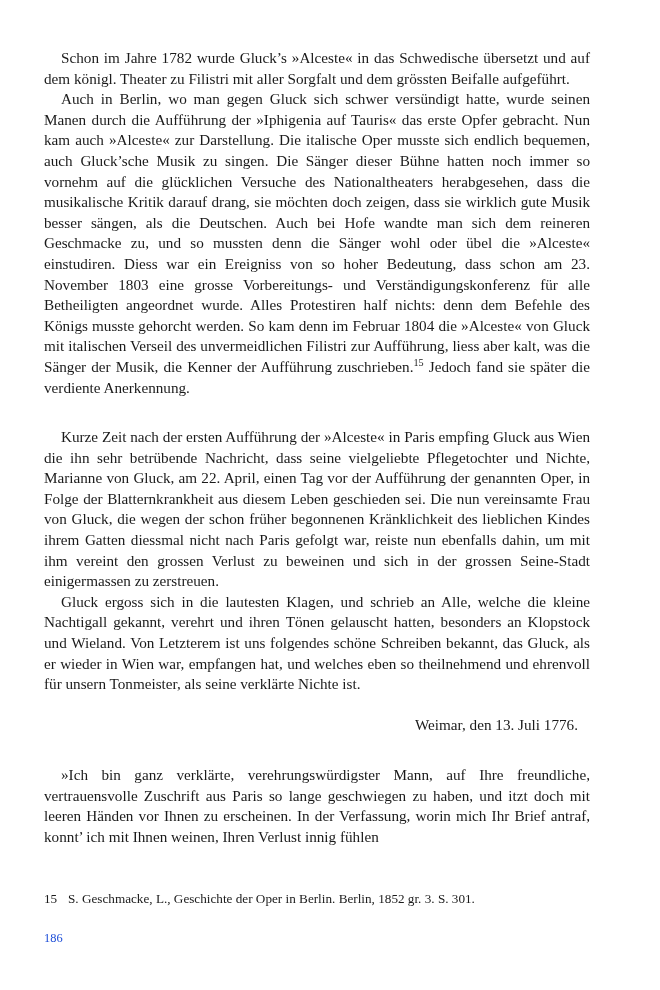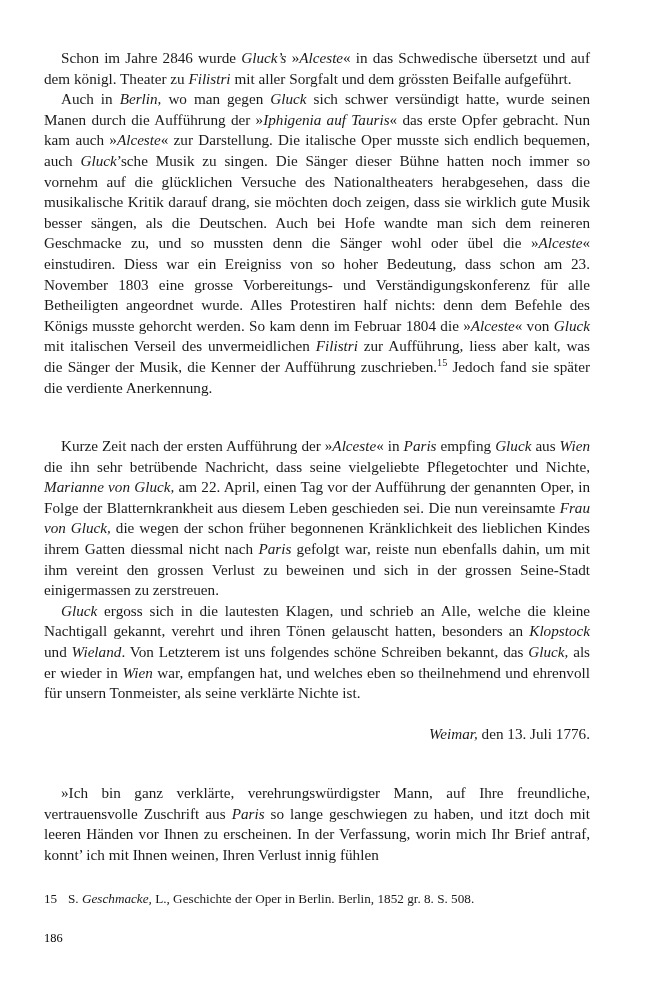--- a/index.html
+++ b/index.html
@@ -33,32 +33,31 @@
     margin: 0;
     text-align: justify;
     text-justify: inter-word;
     font-size: 15.2px;
     line-height: 20.6px;
     text-indent: 17px;
     hyphens: manual;
     -webkit-hyphens: manual;
   }
   p.body-par.gap-before {
-    margin-top: 38px;
+    margin-top: 29px;
   }
   .italic {
-    font-style: italic;
   }
   sup.footnote-ref {
     font-size: 10.2px;
     vertical-align: super;
     line-height: 0;
   }
   p.dateline {
-    margin: 0;
+    margin: 12px;
     margin-top: 20.6px;
     font-size: 15.2px;
     line-height: 20.6px;
     text-align: right;
     text-indent: 0;
   }
   .footnote-block {
     position: absolute;
     left: 44px;
     top: 890px;
@@ -80,43 +79,43 @@
   }
   .footnote-text {
     flex: 1 1 auto;
   }
   .page-number {
     position: absolute;
     left: 44px;
     top: 930px;
     font-size: 12.4px;
     line-height: 16px;
-    color: #000000;
+    color: #1d4ed8;
   }
 </style>
 </head>
 <body>
 
 <div class="page">
 
   <div class="text-column">
     <div id="body-paragraphs">
-        <p class="body-par"><span>Schon im Jahre 2846 wurde </span><span class="italic">Gluck’s</span><span> »</span><span class="italic">Alceste</span><span>« in das Schwedische übersetzt und auf dem königl. Theater zu </span><span class="italic">Filistri</span><span> mit aller Sorgfalt und dem grössten Beifalle aufgeführt.</span></p>
+        <p class="body-par"><span>Schon im Jahre 1782 wurde </span><span class="italic">Gluck’s</span><span> »</span><span class="italic">Alceste</span><span>« in das Schwedische übersetzt und auf dem königl. Theater zu </span><span class="italic">Filistri</span><span> mit aller Sorgfalt und dem grössten Beifalle aufgeführt.</span></p>
         <p class="body-par"><span>Auch in </span><span class="italic">Berlin,</span><span> wo man gegen </span><span class="italic">Gluck</span><span> sich schwer versündigt hatte, wurde seinen Manen durch die Aufführung der »</span><span class="italic">Iphigenia auf Tauris</span><span>« das erste Opfer gebracht. Nun kam auch »</span><span class="italic">Alceste</span><span>« zur Darstellung. Die italische Oper musste sich endlich bequemen, auch </span><span class="italic">Gluck</span><span>’sche Musik zu singen. Die Sänger dieser Bühne hatten noch immer so vornehm auf die glücklichen Versuche des Nationaltheaters herabgesehen, dass die musikalische Kritik darauf drang, sie möchten doch zeigen, dass sie wirklich gute Musik besser sängen, als die Deutschen. Auch bei Hofe wandte man sich dem reineren Geschmacke zu, und so mussten denn die Sänger wohl oder übel die »</span><span class="italic">Alceste</span><span>« einstudiren. Diess war ein Ereigniss von so hoher Bedeutung, dass schon am 23. November 1803 eine grosse Vorbereitungs- und Verständigungskonferenz für alle Betheiligten angeordnet wurde. Alles Protestiren half nichts: denn dem Befehle des Königs musste gehorcht werden. So kam denn im Februar 1804 die »</span><span class="italic">Alceste</span><span>« von </span><span class="italic">Gluck</span><span> mit italischen Verseil des unvermeidlichen </span><span class="italic">Filistri</span><span> zur Aufführung, liess aber kalt, was die Sänger der Musik, die Kenner der Aufführung zuschrieben.</span><sup class="footnote-ref">15</sup><span> Jedoch fand sie später die verdiente Anerkennung.</span></p>
         <p class="body-par gap-before"><span>Kurze Zeit nach der ersten Aufführung der »</span><span class="italic">Alceste</span><span>« in </span><span class="italic">Paris</span><span> empfing </span><span class="italic">Gluck</span><span> aus </span><span class="italic">Wien</span><span> die ihn sehr betrübende Nachricht, dass seine vielgeliebte Pflegetochter und Nichte, </span><span class="italic">Marianne von Gluck,</span><span> am 22. April, einen Tag vor der Aufführung der genannten Oper, in Folge der Blatternkrankheit aus diesem Leben geschieden sei. Die nun vereinsamte </span><span class="italic">Frau von Gluck,</span><span> die wegen der schon früher begonnenen Kränklichkeit des lieblichen Kindes ihrem Gatten diessmal nicht nach </span><span class="italic">Paris</span><span> gefolgt war, reiste nun ebenfalls dahin, um mit ihm vereint den grossen Verlust zu beweinen und sich in der grossen Seine-Stadt einigermassen zu zerstreuen.</span></p>
         <p class="body-par"><span class="italic">Gluck</span><span> ergoss sich in die lautesten Klagen, und schrieb an Alle, welche die kleine Nachtigall gekannt, verehrt und ihren Tönen gelauscht hatten, besonders an </span><span class="italic">Klopstock</span><span> und </span><span class="italic">Wieland</span><span>. Von Letzterem ist uns folgendes schöne Schreiben bekannt, das </span><span class="italic">Gluck,</span><span> als er wieder in </span><span class="italic">Wien</span><span> war, empfangen hat, und welches eben so theilnehmend und ehrenvoll für unsern Tonmeister, als seine verklärte Nichte ist.</span></p>
       </div>
     <p class="dateline" id="dateline"><span class="italic">Weimar,</span><span> den 13. Juli 1776.</span></p>
     <div id="letter-paragraph">
         <p class="body-par gap-before"><span>»Ich bin ganz verklärte, verehrungswürdigster Mann, auf Ihre freundliche, vertrauensvolle Zuschrift aus </span><span class="italic">Paris</span><span> so lange geschwiegen zu haben, und itzt doch mit leeren Händen vor Ihnen zu erscheinen. In der Verfassung, worin mich Ihr Brief antraf, konnt’ ich mit Ihnen weinen, Ihren Verlust innig fühlen</span></p>
       </div>
   </div>
 
   <div class="footnote-block">
     <p class="footnote">
       <span class="footnote-num">15</span>
-      <span class="footnote-text" id="footnote-text"><span>S. </span><span class="italic">Geschmacke,</span><span> L., Geschichte der Oper in Berlin. Berlin, 1852 gr. 8. S. 508.</span></span>
+      <span class="footnote-text" id="footnote-text"><span>S. </span><span class="italic">Geschmacke,</span><span> L., Geschichte der Oper in Berlin. Berlin, 1852 gr. 3. S. 301.</span></span>
     </p>
   </div>
 
   <div class="page-number">186</div>
 
 </div>
 
 </body></html>

